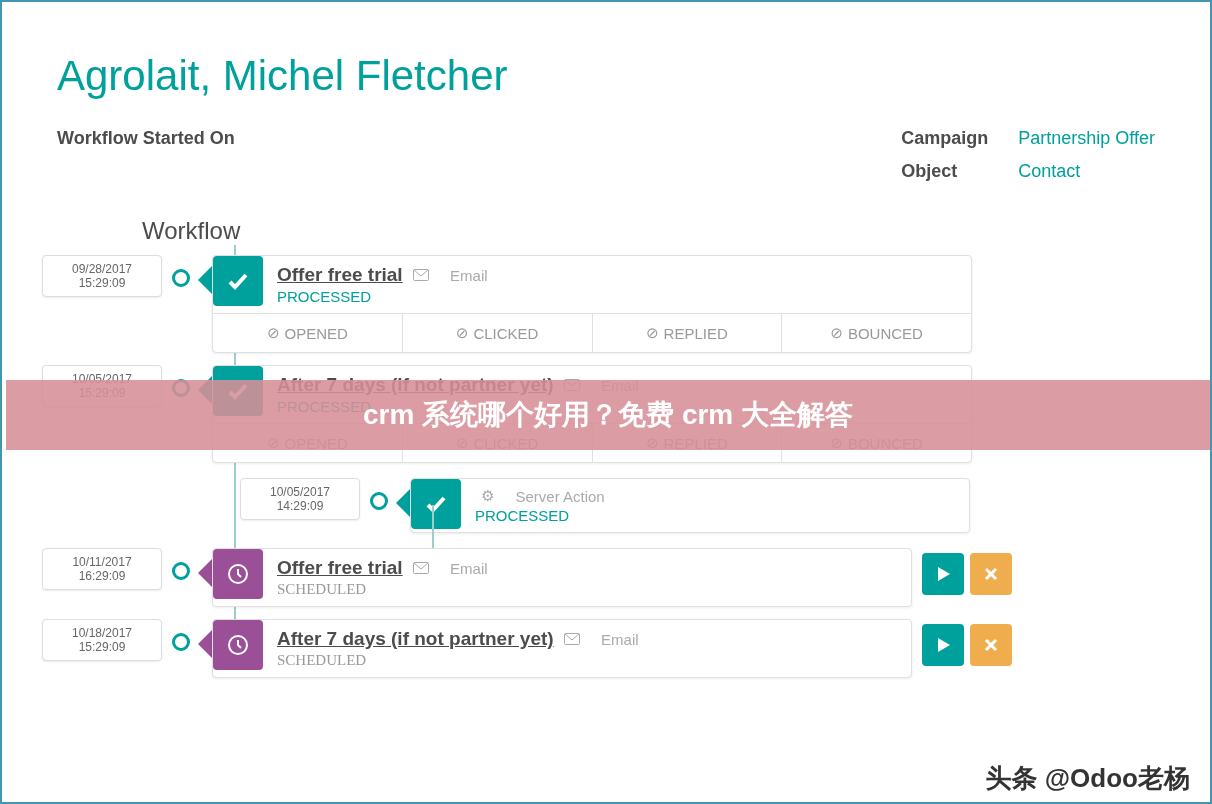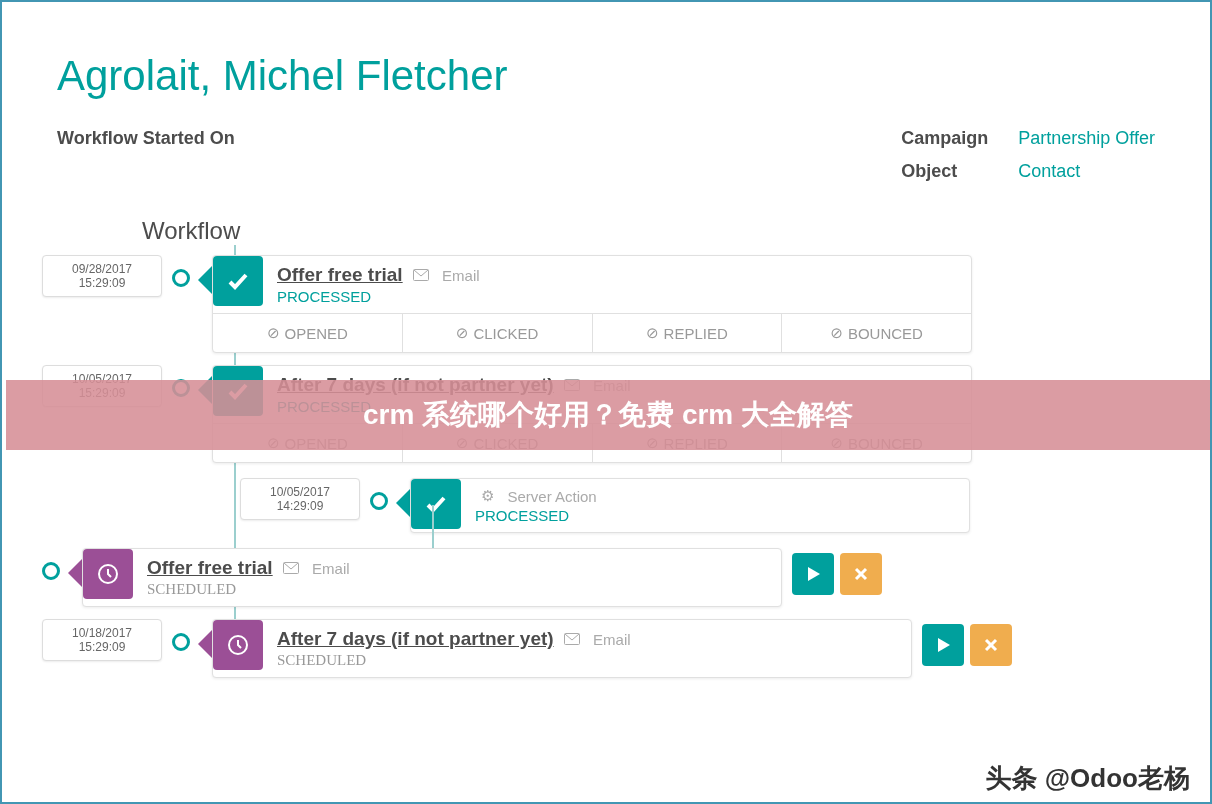--- a/index.html
+++ b/index.html
@@ -24,21 +24,21 @@
 .connector.teal { border-right: 15px solid #00a09d; }
 .connector.purple { border-right: 15px solid #9b4f96; }
 .iconbox { width: 50px; height: 50px; border-radius: 4px; display: flex; align-items: center; justify-content: center; flex-shrink: 0; }
 .iconbox.teal { background: #00a09d; }
 .iconbox.purple { background: #9b4f96; }
 .check-svg { width: 24px; height: 24px; }
 .card { background: #fff; border: 1px solid #e0e0e0; border-radius: 4px; box-shadow: 0 1px 3px rgba(0,0,0,0.08); flex: 1; max-width: 760px; }
 .card-main { display: flex; align-items: flex-start; }
 .card-body { padding: 8px 14px; flex: 1; }
 .card-title { font-size: 19px; font-weight: 700; color: #4c4c4c; display: inline; text-decoration: underline; }
-.card-type { font-size: 15px; color: #aaa; margin-left: 6px; display: inline-flex; align-items: center; gap: 13px; }
+.card-type { font-size: 15px; color: #aaa; margin-left: 6px; display: inline-flex; align-items: center; gap: 21px; }
 .card-status { font-size: 15px; margin-top: 2px; }
 .card-status.processed { color: #00a09d; }
 .card-status.scheduled { color: #999; font-family: Liberation Serif, serif; }
 .metrics { display: flex; border-top: 1px solid #e0e0e0; }
 .metric { flex: 1; padding: 10px; text-align: center; color: #999; font-size: 15px; border-right: 1px solid #e0e0e0; display: flex; align-items: center; justify-content: center; gap: 5px; }
 .metric:last-child { border-right: none; }
 .nested { margin-left: 198px; display: flex; align-items: flex-start; margin-top: 15px; margin-bottom: 15px; }
 .actions { display: flex; gap: 6px; margin-left: 10px; margin-top: 5px; }
 .action-btn { width: 42px; height: 42px; border-radius: 4px; display: flex; align-items: center; justify-content: center; color: #fff; font-size: 18px; cursor: pointer; }
 .action-btn.play { background: #00a09d; }
@@ -182,20 +182,24 @@
               <span>⚙</span>
               <span>Server Action</span>
             </span>
             <div class="card-status processed">PROCESSED</div>
           </div>
         </div>
       </div>
     </div>
 
     <div class="node">
+      <div class="datebox">
+        <span class="date">10/11/2017</span>
+        <span class="time">16:29:09</span>
+      </div>
       <div class="circle"></div>
       <div class="connector purple"></div>
       <div class="card" style="max-width:700px">
         <div class="card-main">
           <div class="iconbox purple">
             <svg class="check-svg" viewBox="0 0 24 24" fill="none" stroke="#fff" stroke-width="2">
                 <circle cx="12" cy="12" r="9"></circle>
                 <path d="M12 7v5l3 3"></path>
               </svg>
           </div>

